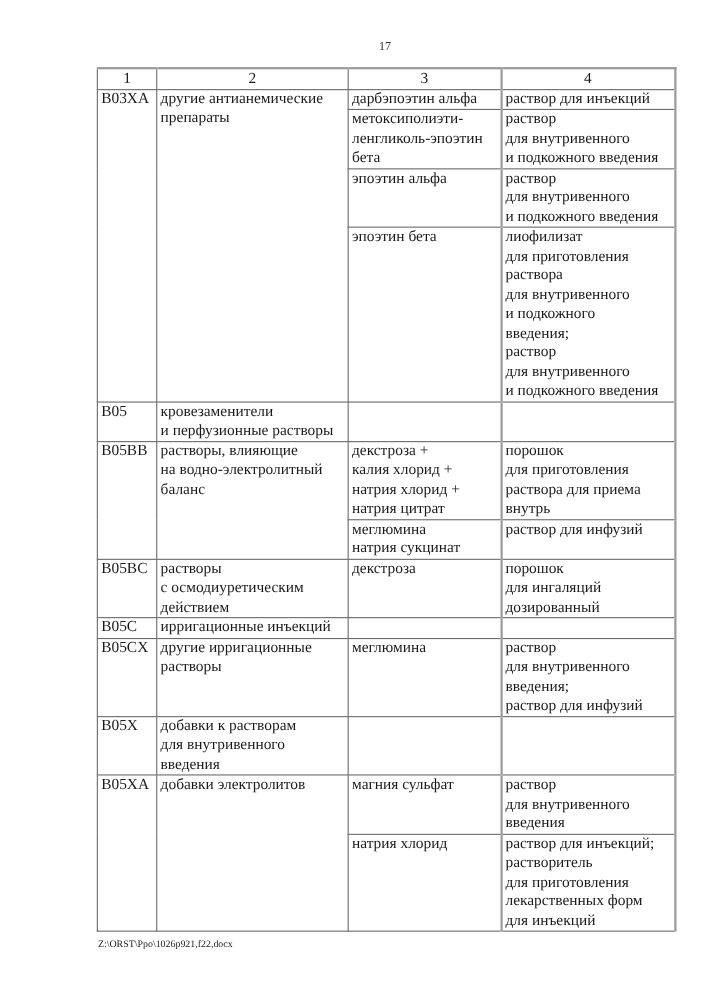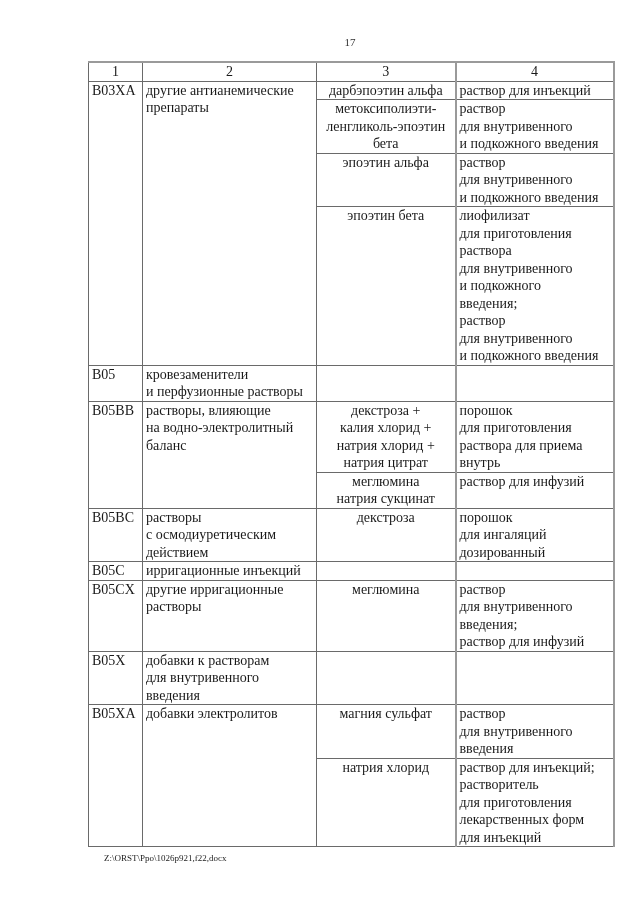--- a/index.html
+++ b/index.html
@@ -23,27 +23,27 @@
     table.doc-table td {
       border: 1px solid #6a6a6a;
       padding: 0 3px;
       vertical-align: top;
       white-space: pre-line;
     }
     table.doc-table td.c4 { border-left: 2px solid #9a9a9a; border-right: 2px solid #9a9a9a; }
     table.doc-table tr:first-child td { border-top: 2px solid #9a9a9a; }
     table.doc-table tr.header td { text-align: center; }
     td.c1 { }
-    td.c3 { text-align: center; }
+    td.c3 { text-align: left; }
     col.w1 { width: 54px; }
     col.w2 { width: 174px; }
     col.w3 { width: 139px; }
     col.w4 { width: 158px; }
     .footer {
-      position: absolute; top: 853px; left: 104px;
+      position: absolute; top: 853px; left: 89px;
       font-size: 9px; color: #222;
     }
   </style>
 </head>
 <body>
 
 <div class="page-number">17</div>
 
 <table class="doc-table">
   <colgroup>

